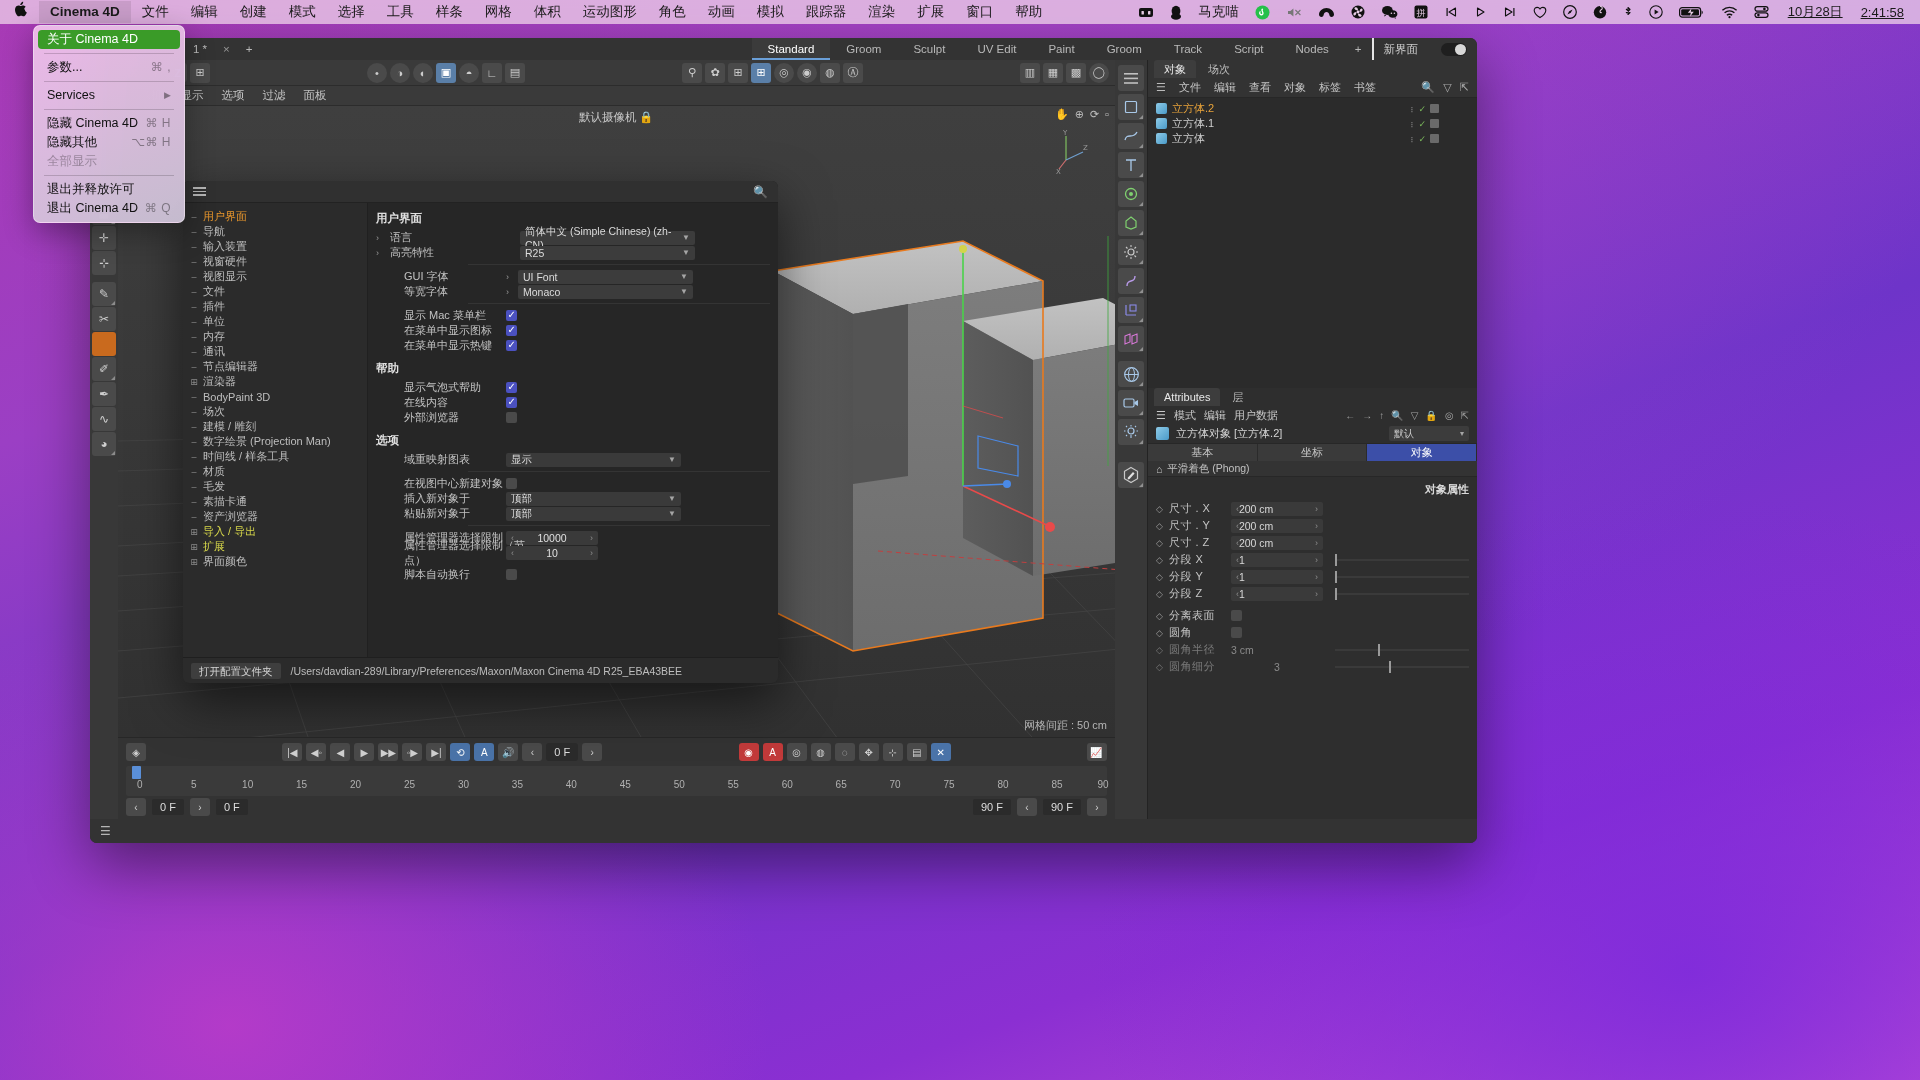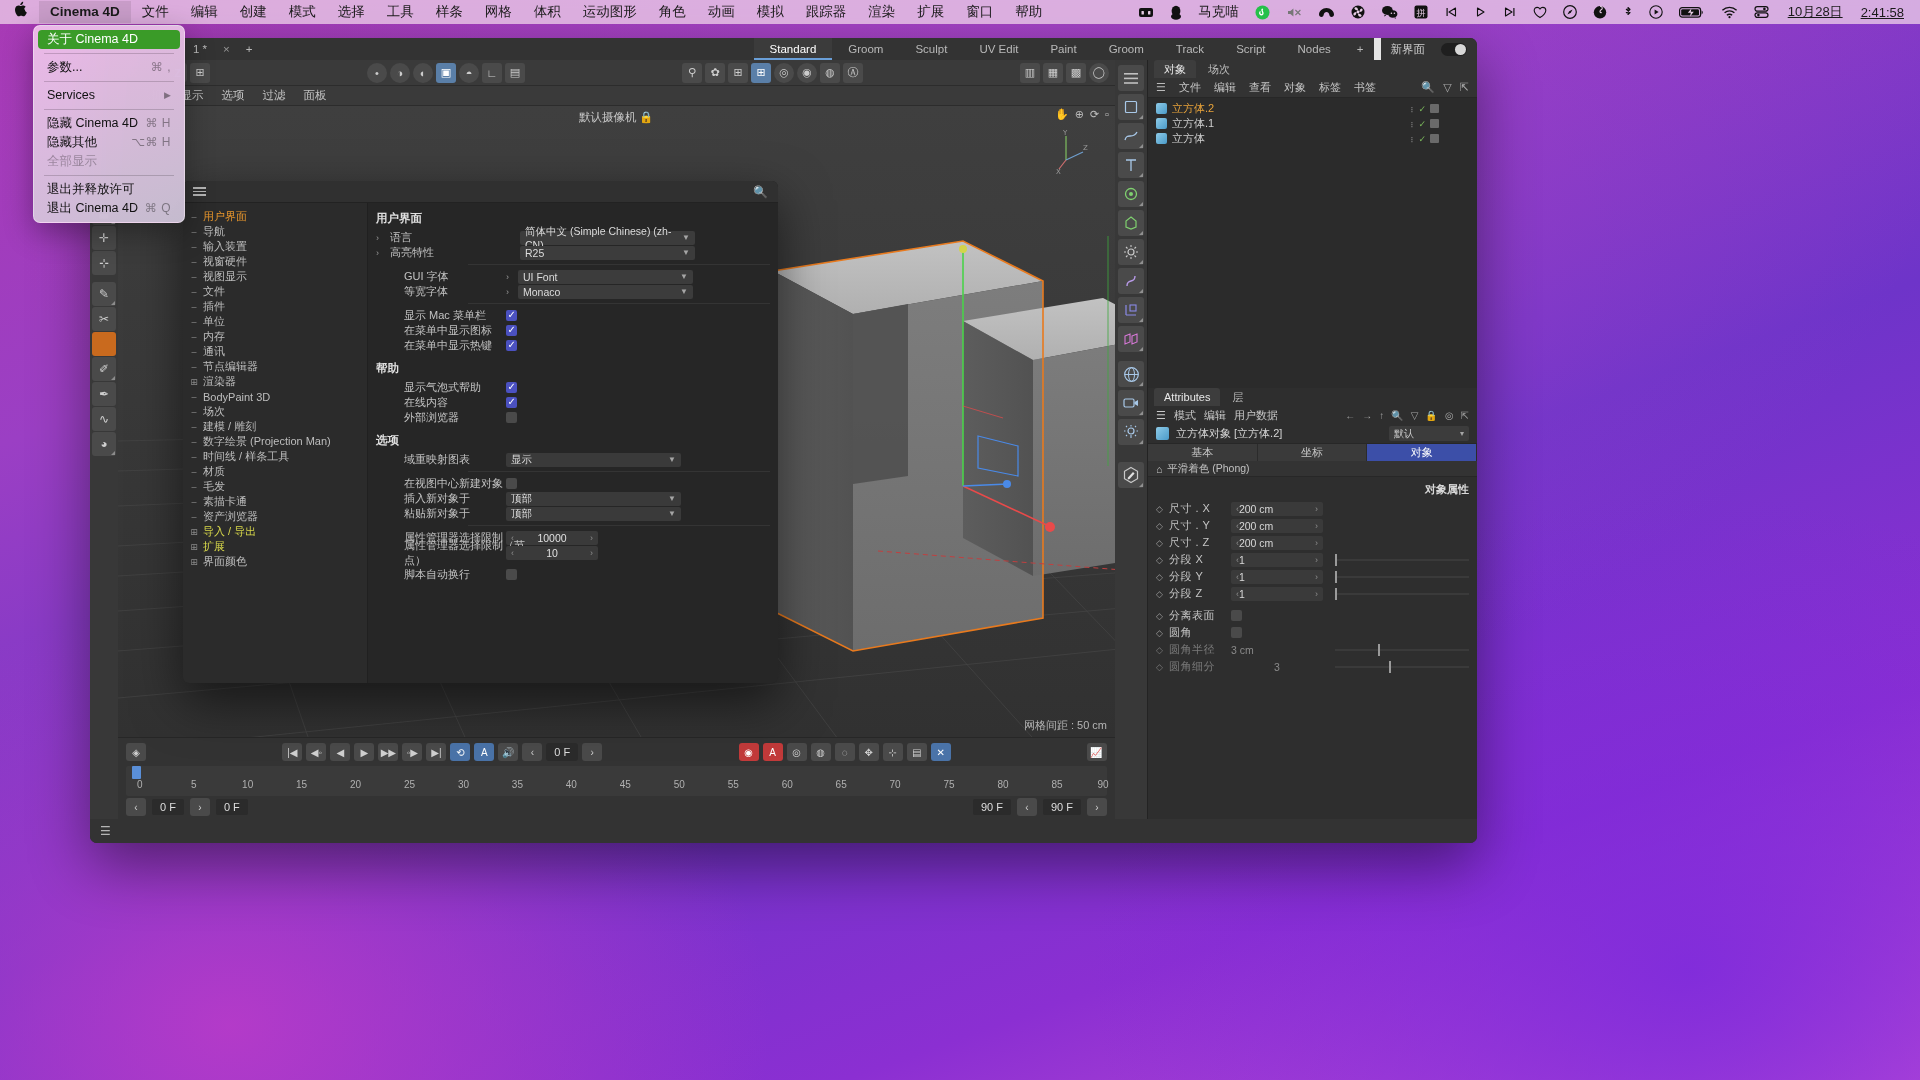--- a/index.html
+++ b/index.html
@@ -58,22 +58,22 @@
              justify-content:center; color:#3a3a3a; font-size:12.5px; position:relative;}
   
   #layoutrow{ height:22px; background:#333; display:flex; align-items:stretch; font-size:11.5px; }
   .doctabs{ display:flex; align-items:center; padding-left:95px; gap:4px; color:#bbb; }
   .doctab{ padding:0 8px; height:22px; line-height:22px; }
   .doctab.close{ color:#999; padding:0 4px; }
   .lay-tabs{ display:flex; align-items:stretch; margin-left:auto; }
   .lay-tab{ padding:0 16px; height:22px; line-height:22px; color:#b9b9b9; }
   .lay-tab.active{ color:#fff; border-bottom:2px solid #6a9fd8; background:#3b3b3b;}
   .lay-plus{ padding:0 10px; line-height:22px; color:#b9b9b9; }
-  .newlay{ display:flex; align-items:center; gap:16px; padding:0 10px; color:#ccc;
-           border-left:7px solid #e5e5e5; }
+  .newlay{ display:flex; align-items:center; gap:23px; padding:0 10px; color:#ccc;
+           border-left:2px solid #e5e5e5; }
   .toggle{ width:26px; height:13px; border-radius:7px; background:#1f1f1f; position:relative;}
   .toggle::after{content:""; position:absolute; right:1px; top:1px; width:11px;height:11px;
                  border-radius:50%; background:#d8d8d8;}
   
   #c4dbody{ flex:1; display:flex; min-height:0; }
   
   #lefttools{ width:28px; background:#383838; display:flex; flex-direction:column;
               align-items:center; padding-top:4px; gap:1px;}
   .ltool{ width:24px; height:24px; background:#4a4a4a; border-radius:3px;
           display:flex; align-items:center; justify-content:center; color:#cfcfcf; font-size:12px;
@@ -1181,13 +1181,17 @@
         </span>
       </div>
       <div class="prw" style="margin-top:7px">
         <span class="exp"></span>
         <span class="lbl ind">脚本自动换行</span>
         <span class="cb"></span>
       </div>
     </div>
   </div>
 
+  <div id="prefsfoot">
+    <div class="fbtn">打开配置文件夹</div>
+    <div class="fpath">/Users/davdian-289/Library/Preferences/Maxon/Maxon Cinema 4D R25_EBA43BEE</div>
+  </div>
 </div>
 
 </body></html>

